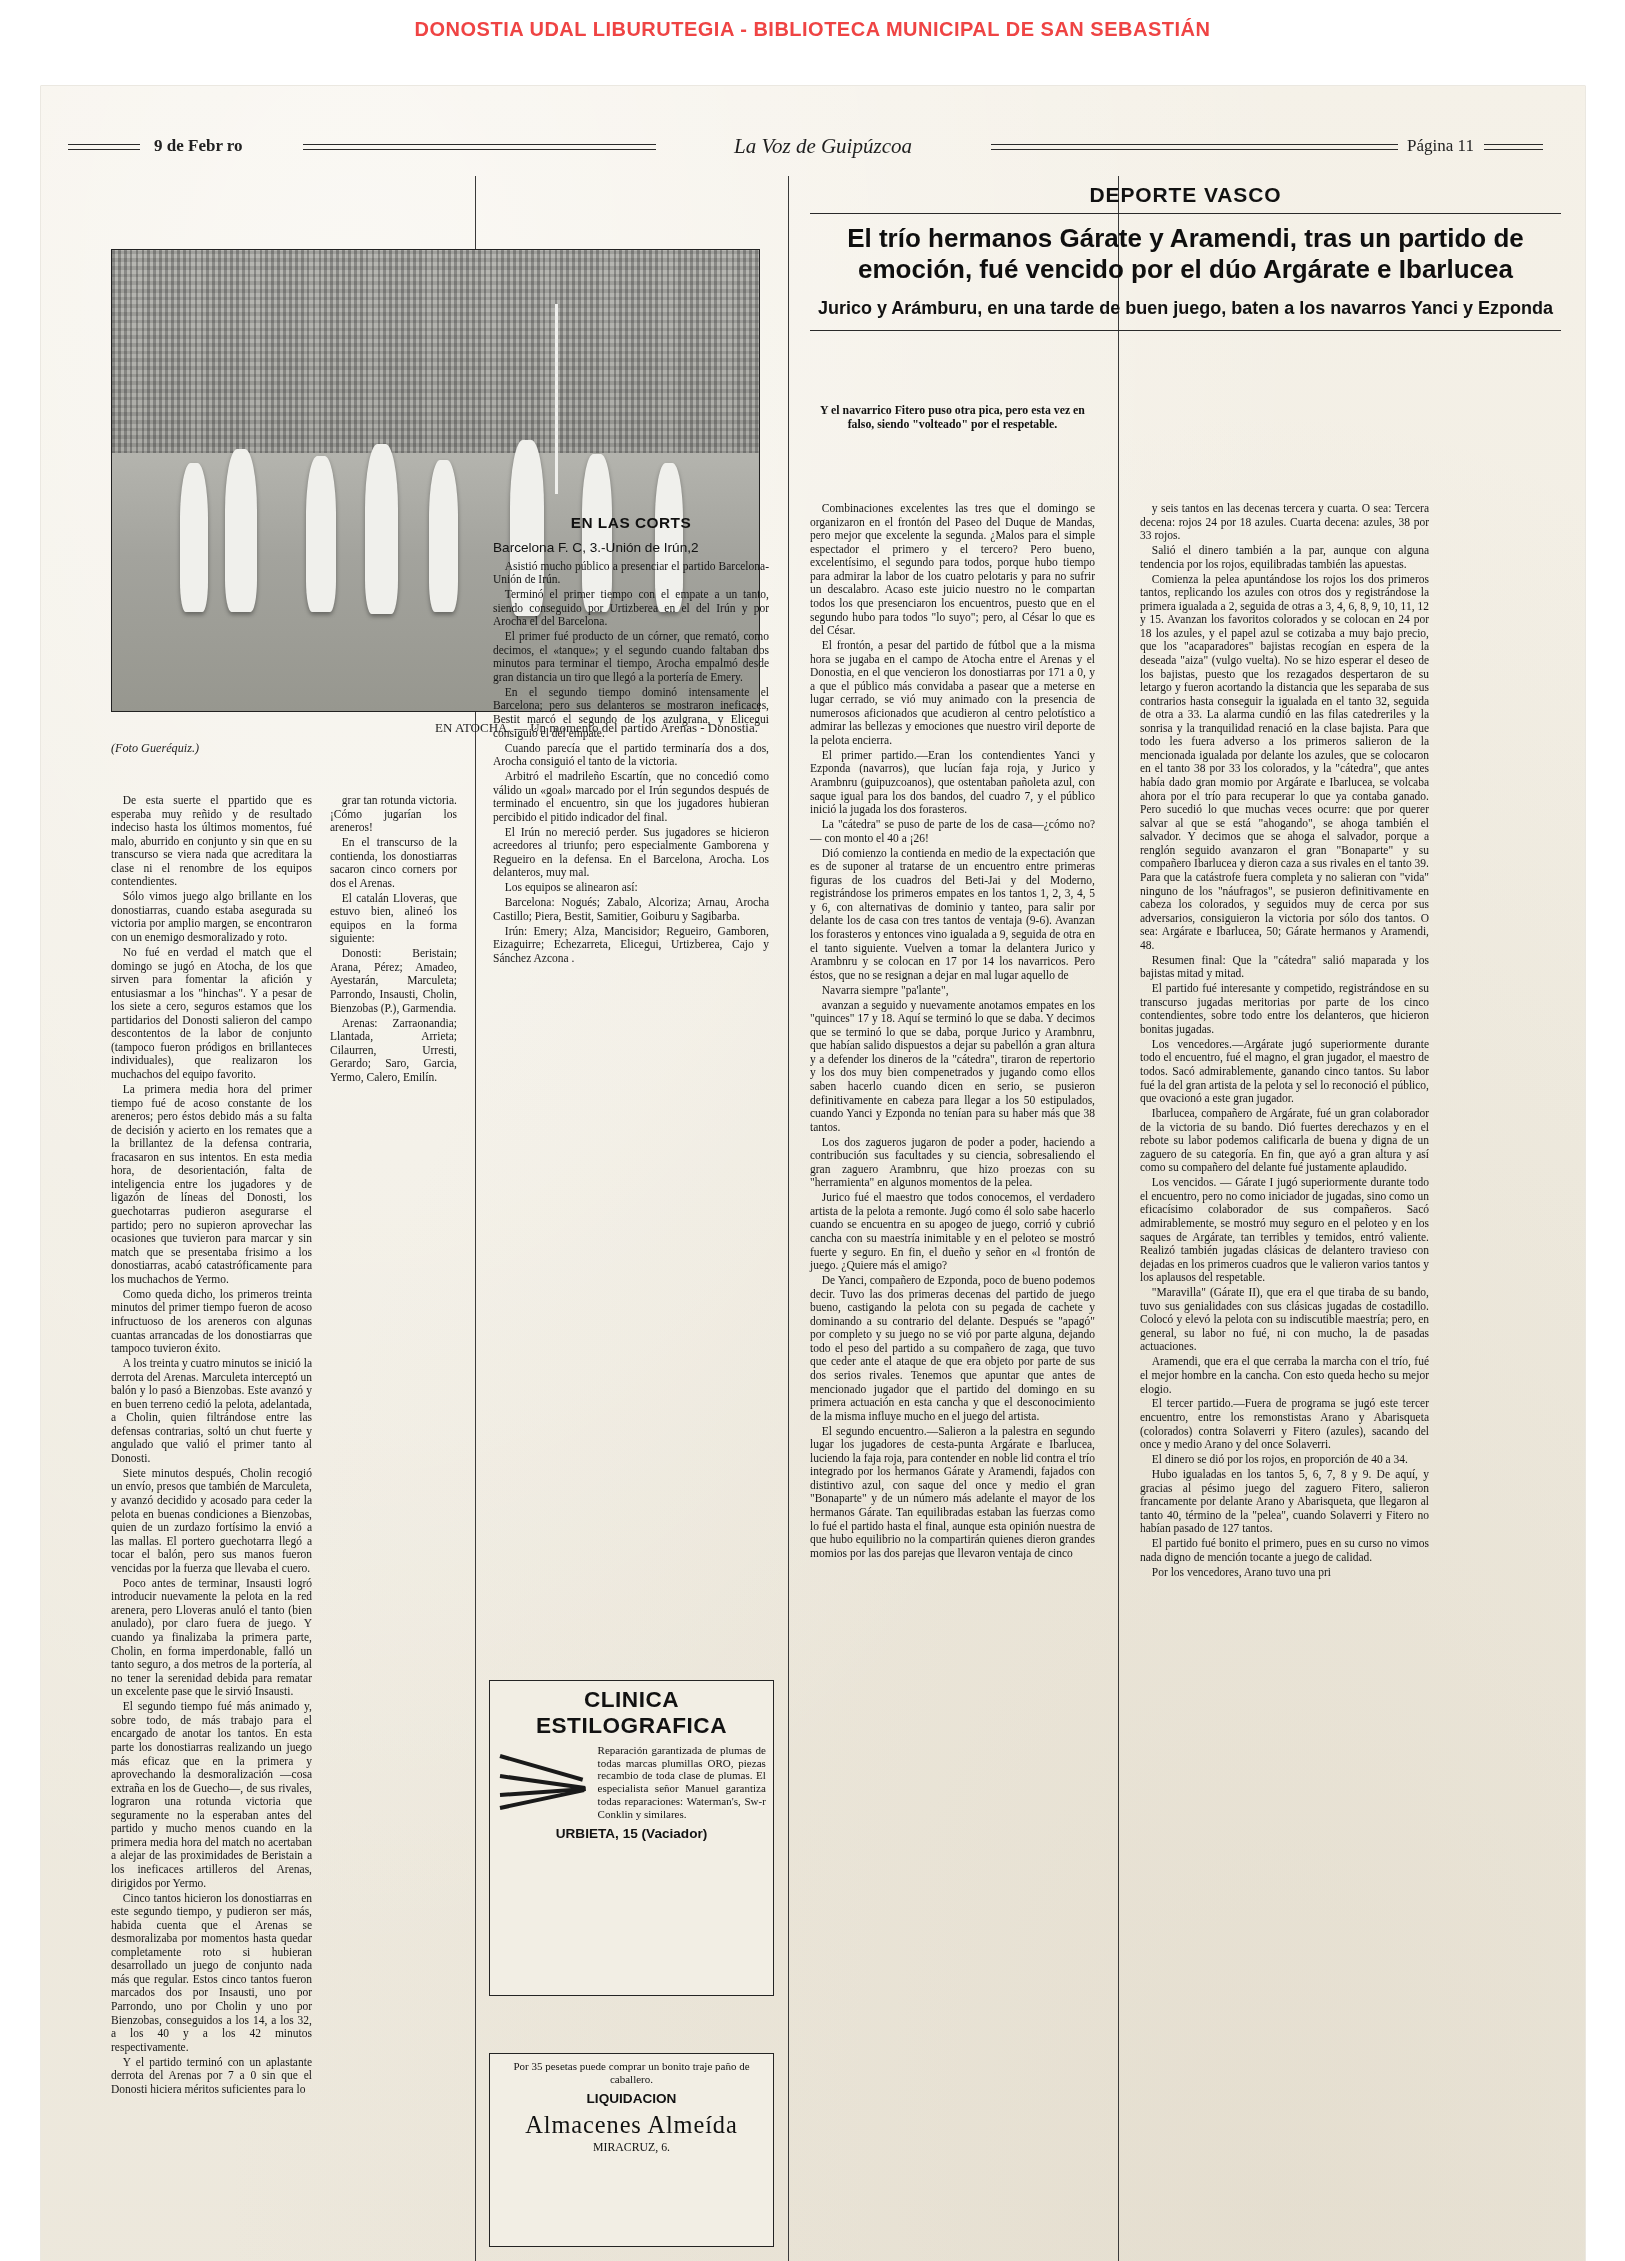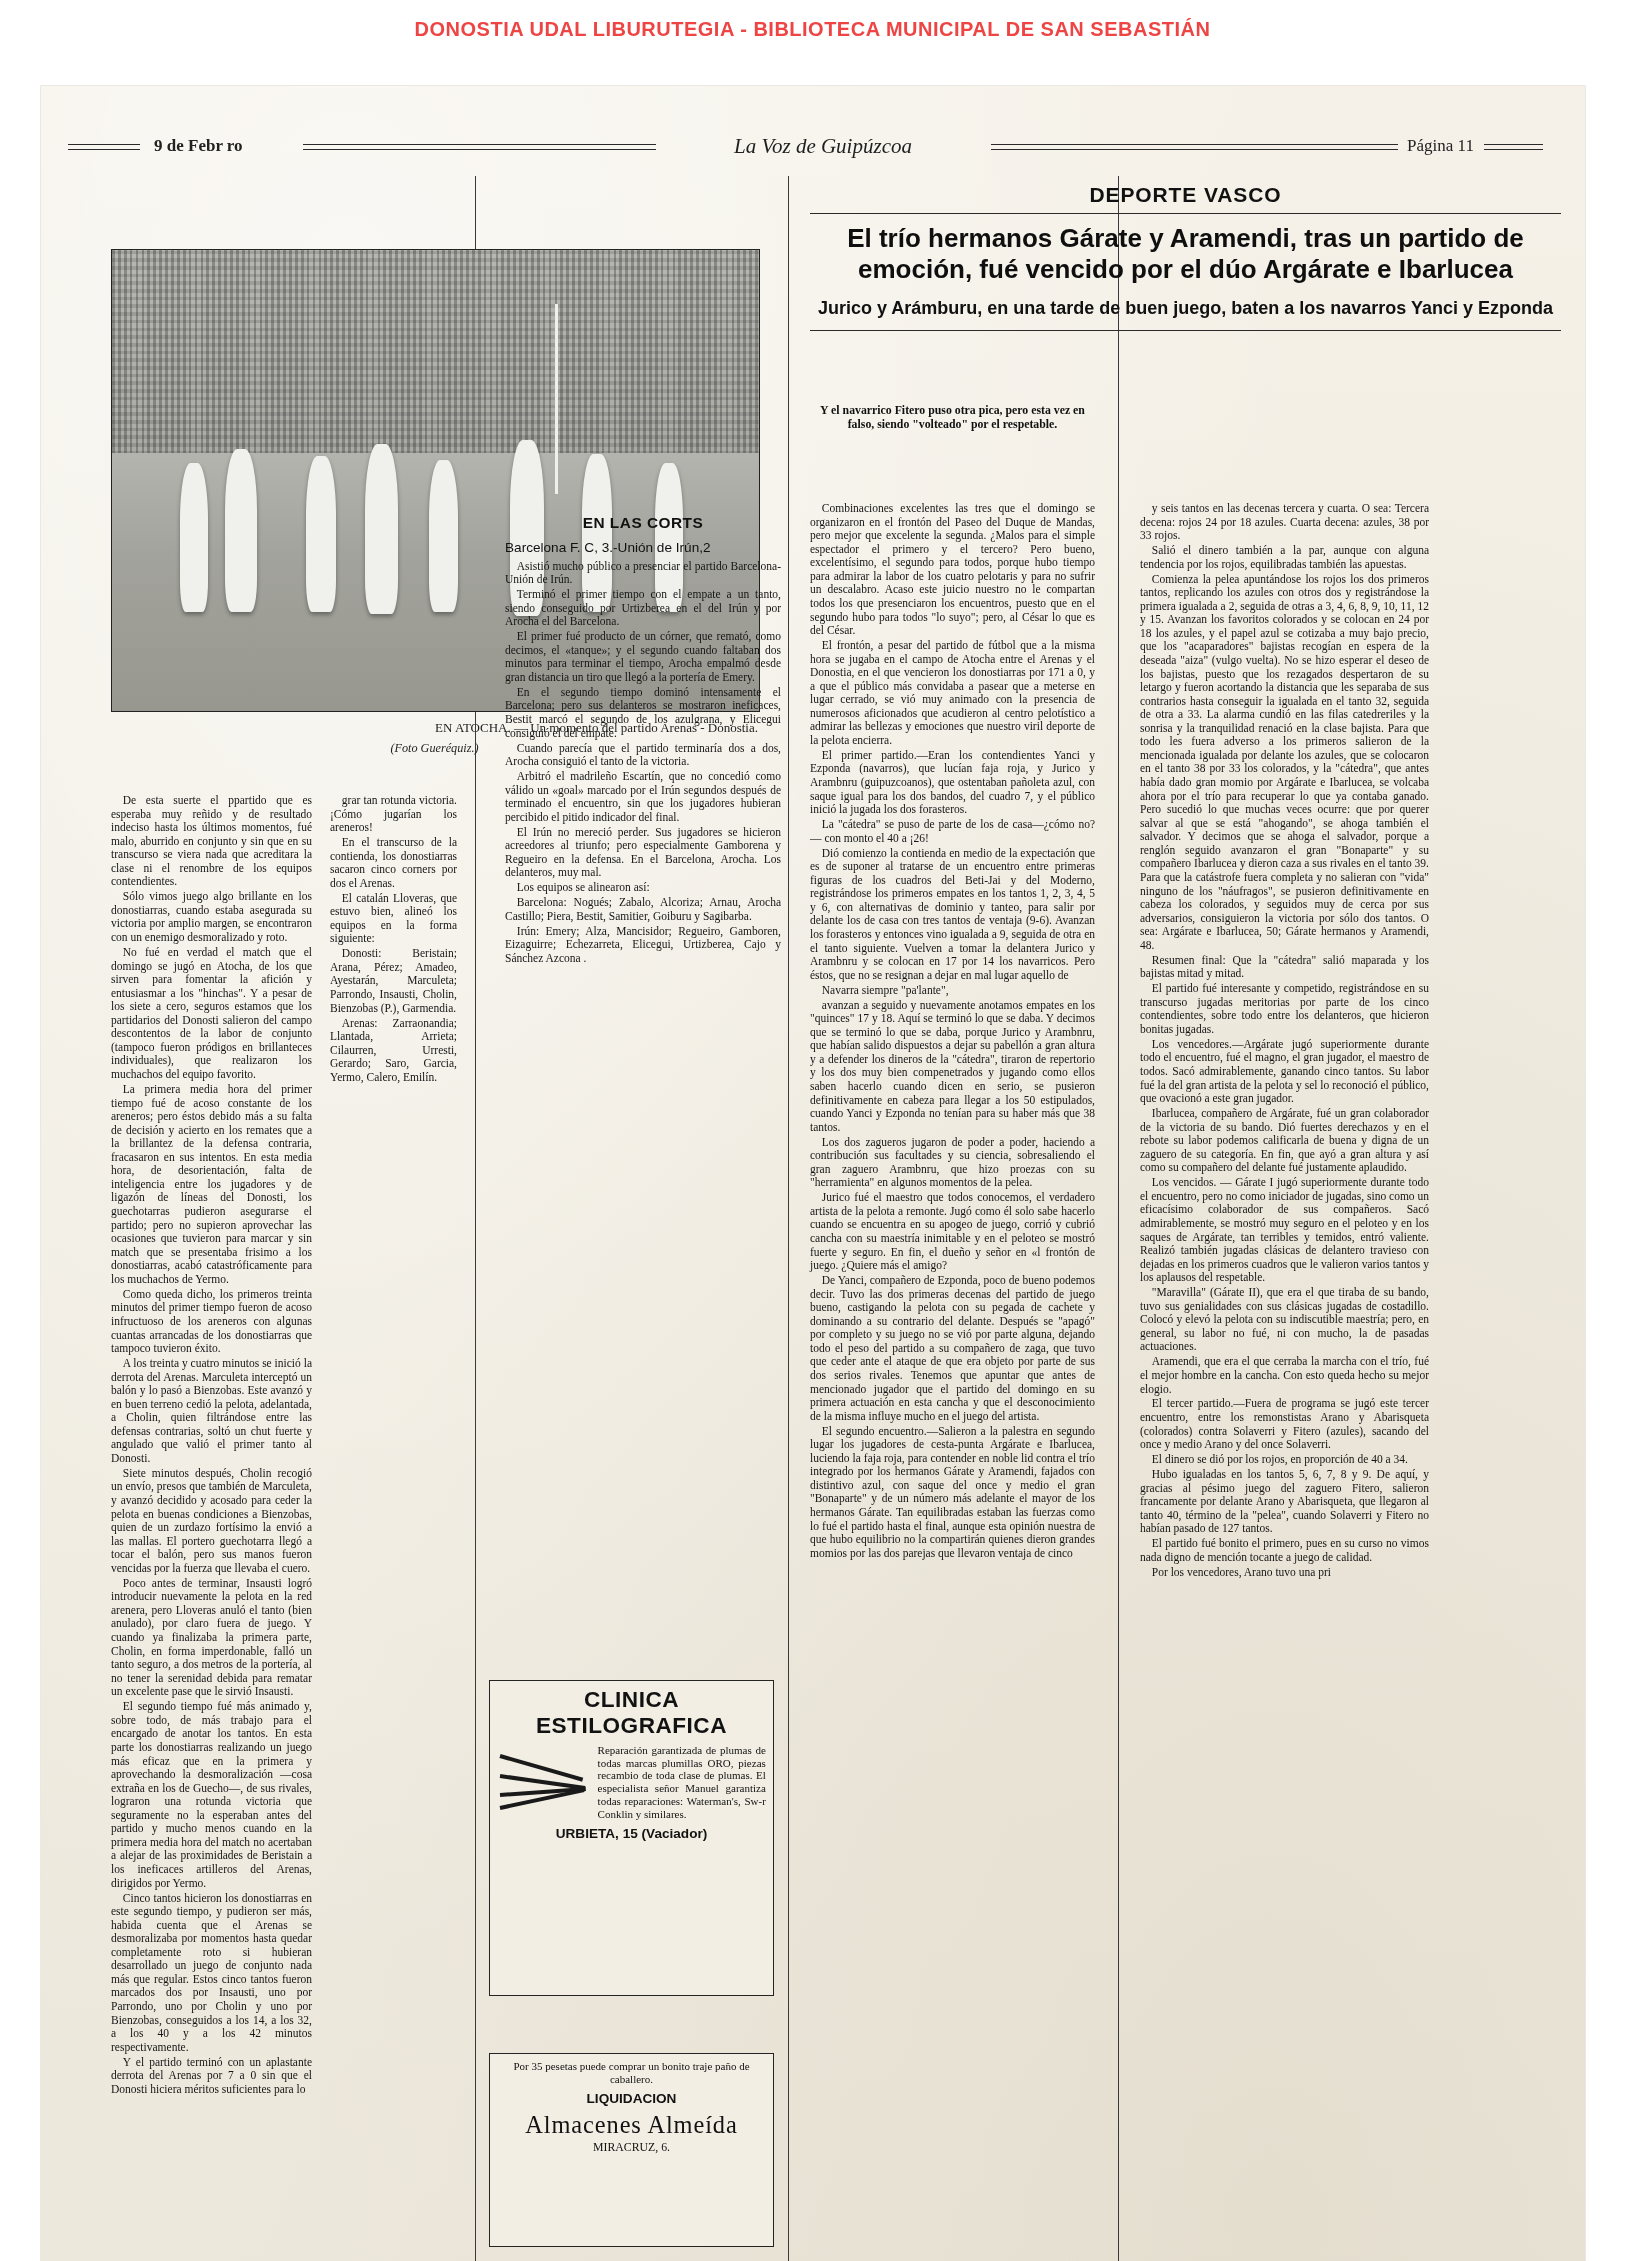--- a/index.html
+++ b/index.html
@@ -151,21 +151,21 @@
   }
   .photo-caption {
     margin-top: 8.1px;
     text-align: right;
     font-size: 13px;
     font-family: "Liberation Serif", serif;
     color: #1e1e1e;
   }
   .photo-credit {
     margin-top: 5.4px;
-    text-align: center;
+    text-align: left;
     font-size: 12.2px;
     font-style: italic;
     font-family: "Liberation Serif", serif;
     color: #1e1e1e;
   }
   
   .col {
     position: absolute;
     font-family: "Liberation Serif", serif;
     font-size: 11.5px;
@@ -174,21 +174,21 @@
     color: #151515;
     -webkit-hyphens: auto;
     hyphens: auto;
   }
   .col p {
     margin: 0 0 1.4px 0;
     text-indent: 11.8px;
   }
   .col-1 { left: 70px; top: 708px; width: 201px; }
   .col-2 { left: 289px; top: 708px; width: 127px; }
-  .col-3 { left: 452px; top: 416px; width: 276px; margin-left: 12px; }
+  .col-3 { left: 452px; top: 416px; width: 276px; }
   .col-4 { left: 769px; top: 416px; width: 285px; }
   .col-5 { left: 1099px; top: 416px; width: 289px; }
 
   .sec-head {
     text-align: center;
     font-family: "Liberation Sans", sans-serif;
     font-weight: bold;
     font-size: 15.4px;
     letter-spacing: 0.5px;
     margin: 11.8px 0 4.5px 0;

